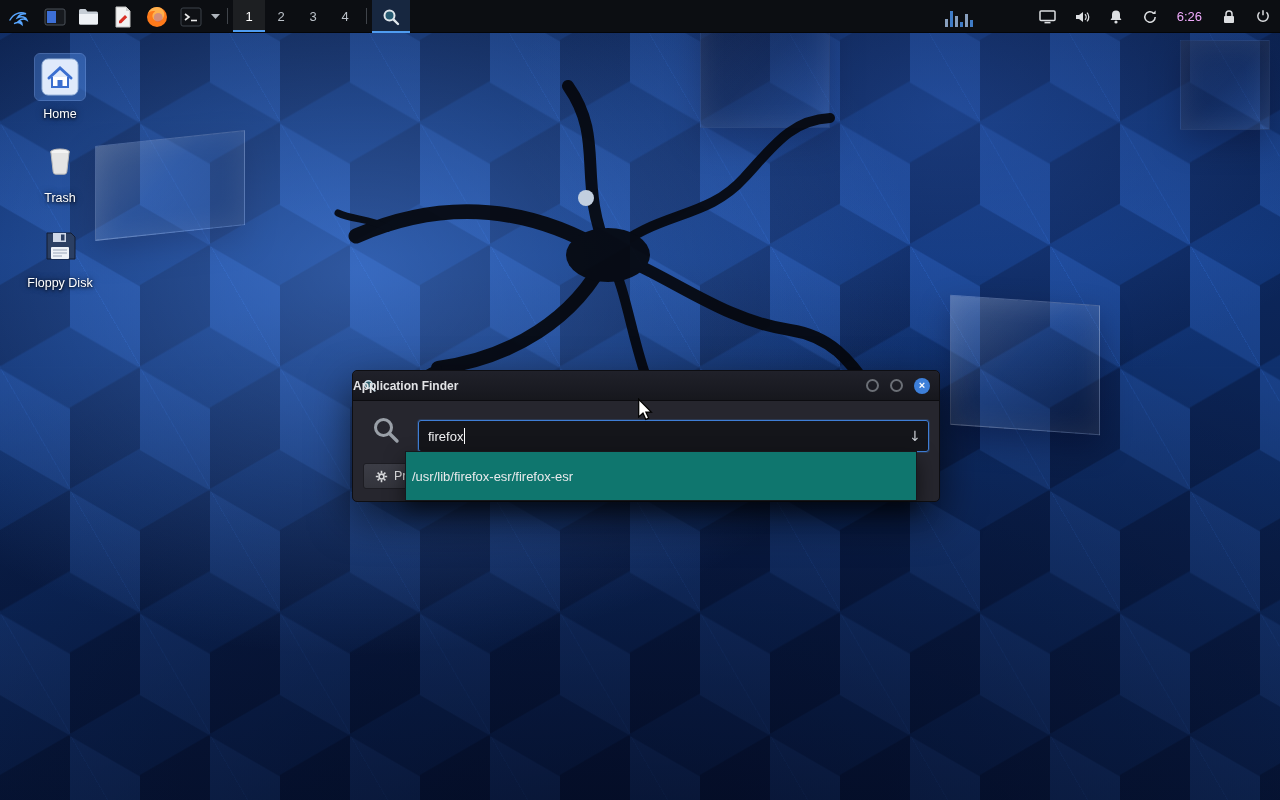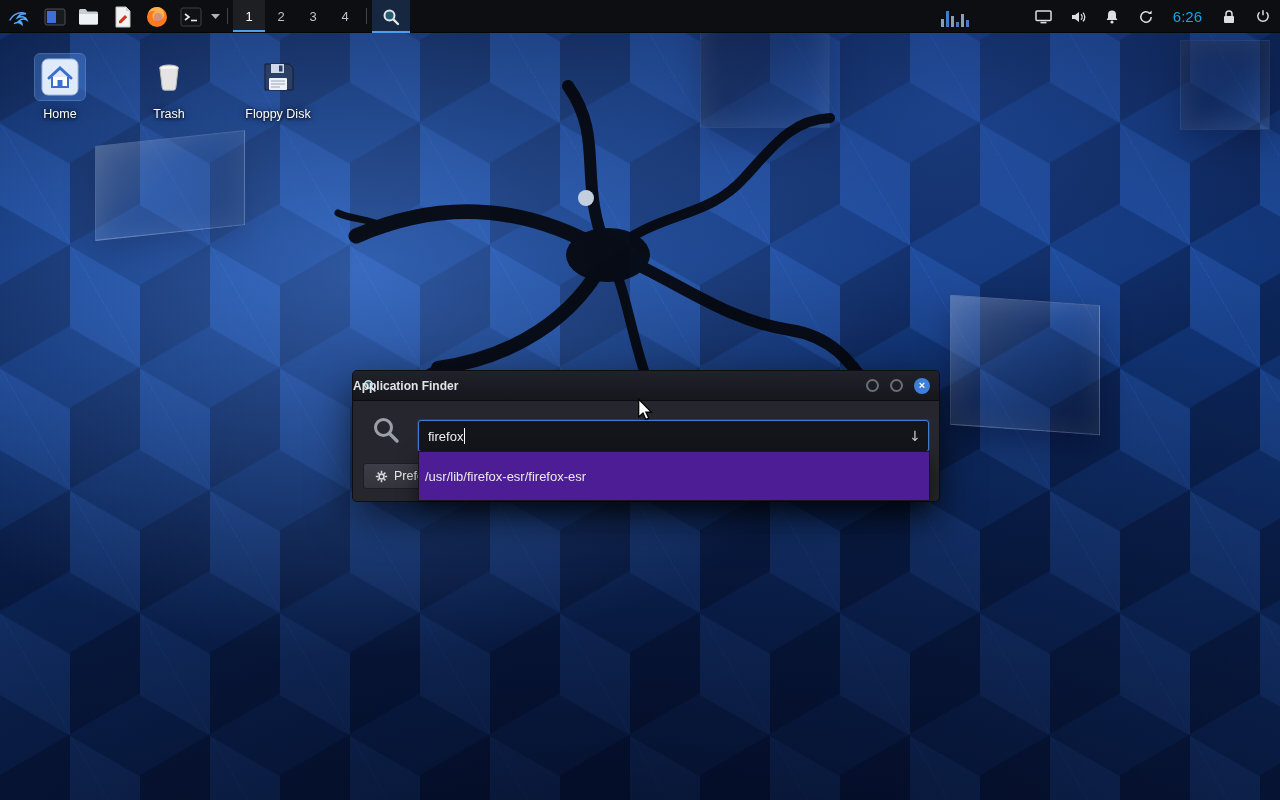--- a/index.html
+++ b/index.html
@@ -41,24 +41,24 @@
   .sep{width:1px;height:16px;background:#40444a;align-self:center;margin:0 5px}
   .ws{width:32px;font-size:13px;color:#bcc2c9;display:flex;align-items:center;justify-content:center;
     border-bottom:2px solid transparent;padding-top:2px}
   .ws.active{color:#fff;background:rgba(255,255,255,.07);border-bottom-color:#4f9cf0}
   .finder-btn{width:38px;background:rgba(64,132,228,.22);border-bottom:2px solid #4f9cf0;padding-top:2px}
   .panel-right{margin-left:auto;display:flex;align-items:stretch}
   .tray-graph{width:96px;display:flex;align-items:flex-end;gap:2px;padding:4px 10px 5px}
   .bar{width:3px;background:#9fb8dd;opacity:.85}
   .bar.b{background:#4a8fe8}
   .tray-btn{width:34px}
-  .clock{display:flex;align-items:center;padding:0 10px;color:#0ea5e9;font-size:15px}
+  .clock{display:flex;align-items:center;padding:0 10px;color:#f0abfc;font-size:13px}
 
   
-  .desktop-icons{position:absolute;left:14px;top:54px;z-index:10;display:flex;flex-direction:row;gap:17px}
+  .desktop-icons{position:absolute;left:14px;top:54px;z-index:10;display:flex;flex-direction:column;gap:17px}
   .dicon{width:92px;display:flex;flex-direction:column;align-items:center;gap:7px;cursor:default}
   .dicon .art{width:50px;height:46px;display:flex;align-items:center;justify-content:center;border-radius:5px}
   .dicon.selected .art{background:rgba(82,140,230,.38);outline:1px solid rgba(130,178,255,.45)}
   .dicon .lbl{font-size:12.5px;color:#fff;text-align:center;line-height:1.15;
     text-shadow:0 1px 3px rgba(0,0,0,.95),0 0 7px rgba(0,0,0,.65)}
 
   
   .finder{position:absolute;left:352px;top:370px;width:588px;height:132px;background:#26262e;
     border:1px solid #0e0e12;border-radius:5px;box-shadow:0 16px 42px rgba(0,0,0,.6);z-index:60}
   .titlebar{position:relative;height:30px;background:linear-gradient(#20212a,#16171d);
@@ -72,21 +72,21 @@
   .input{position:absolute;left:65px;top:49px;width:511px;height:32px;background:#14151a;
     border:1px solid #3f7ed6;border-radius:3px;display:flex;align-items:center;padding:0 24px 0 9px;
     box-shadow:0 0 0 1px rgba(63,126,214,.22)}
   .input-text{font-size:13px;color:#f0f0f2}
   .caret{width:1px;height:16px;background:#fff;margin-left:1px}
   .combo-arrow{position:absolute;right:7px;top:50%;transform:translateY(-50%);color:#c9cdd3;
     font-size:14px;font-family:"DejaVu Sans",sans-serif}
   .prefs{position:absolute;left:10px;top:92px;height:26px;display:flex;align-items:center;gap:6px;
     padding:0 11px;background:linear-gradient(#3c3d46,#33343c);border:1px solid #1d1d23;border-radius:3px;
     color:#e7e8ea;font-size:12.5px;z-index:1;white-space:nowrap;overflow:hidden}
-  .popup{position:absolute;left:65px;top:80px;width:512px;height:50px;background:#4c1d95;
+  .popup{position:absolute;left:52px;top:80px;width:512px;height:50px;background:#0f766e;
     border:1px solid #17171c;box-shadow:0 9px 20px rgba(0,0,0,.55);z-index:5;display:flex;flex-direction:column}
   .popup-item{flex:1;display:flex;align-items:center;padding:0 6px;font-size:13px;color:#e9eaec}
 
   .cursor{position:absolute;left:636px;top:398px;z-index:100;pointer-events:none}
 </style>
 </head>
 <body>
 
 <div class="stage">
 

